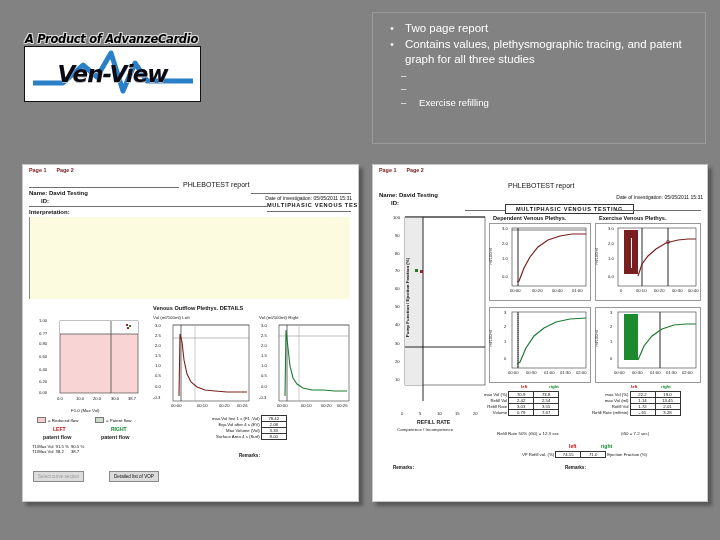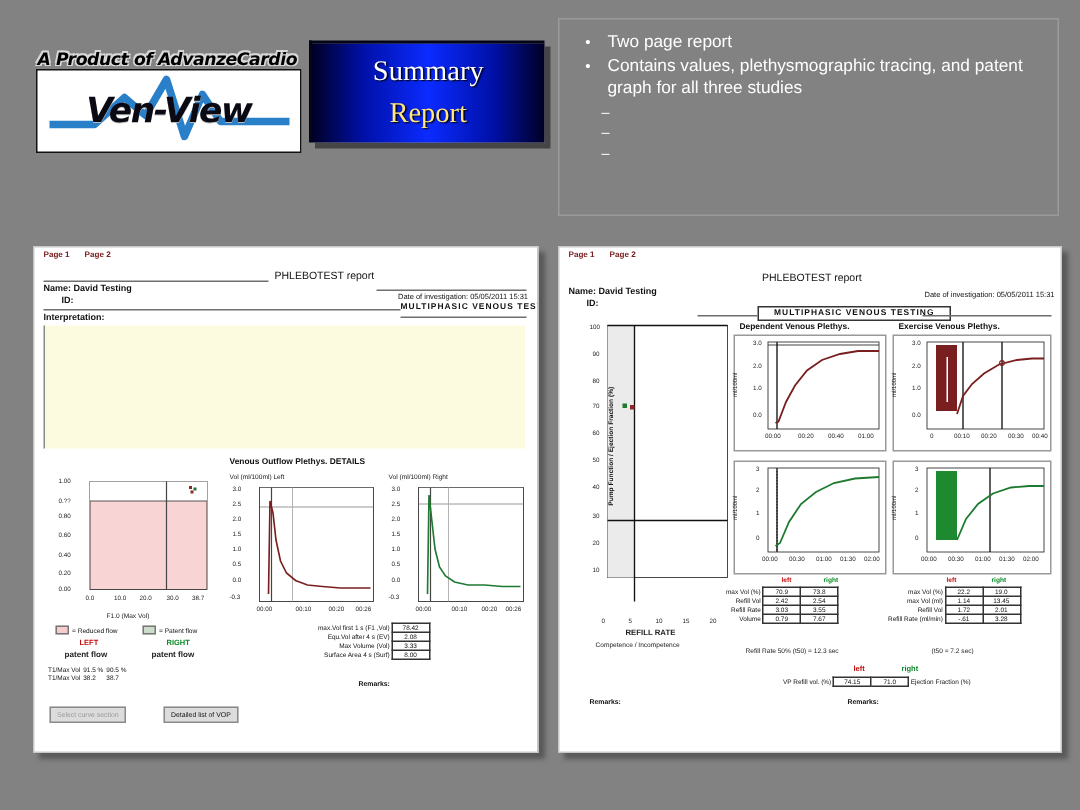--- a/index.html
+++ b/index.html
@@ -128,42 +128,39 @@
   <div id="logo-block">
     <div id="logo-tag">A Product of AdvanzeCardio</div>
     <div id="logo-box">
       <svg id="logo-wave" viewBox="0 0 175 54" preserveAspectRatio="none">
         <polyline points="8,36 38,36 58,18 72,30 86,6 98,44 110,16 122,34 136,34 168,34" fill="none" stroke="#2a7fc9" stroke-width="5" stroke-linejoin="round"></polyline>
       </svg>
       <div id="logo-word">Ven-View</div>
     </div>
   </div>
 
-  <div id="plaque">
-    <div class="ln a">Summary</div>
-    <div class="ln b">Report</div>
-  </div>
 
   <div id="bullets">
     <div class="b1">
       <span class="dot">•</span>
       <span class="txt">Two page report</span>
     </div>
     <div class="b1">
       <span class="dot">•</span>
       <span class="txt">Contains values, plethysmographic tracing, and patent graph for all three studies</span>
     </div>
     <div class="b2">
       <span class="dash">–</span>
     </div>
     <div class="b2">
       <span class="dash">–</span>
     </div>
     <div class="b2">
       <span class="dash">–</span>
+      <span class="txt">Exercise refilling</span>
     </div>
   </div>
 
   <div class="page" id="page-left">
 
     <div class="tabs">
       <span class="tab active">Page 1</span>
       <span class="tab inactive">Page 2</span>
     </div>
 

